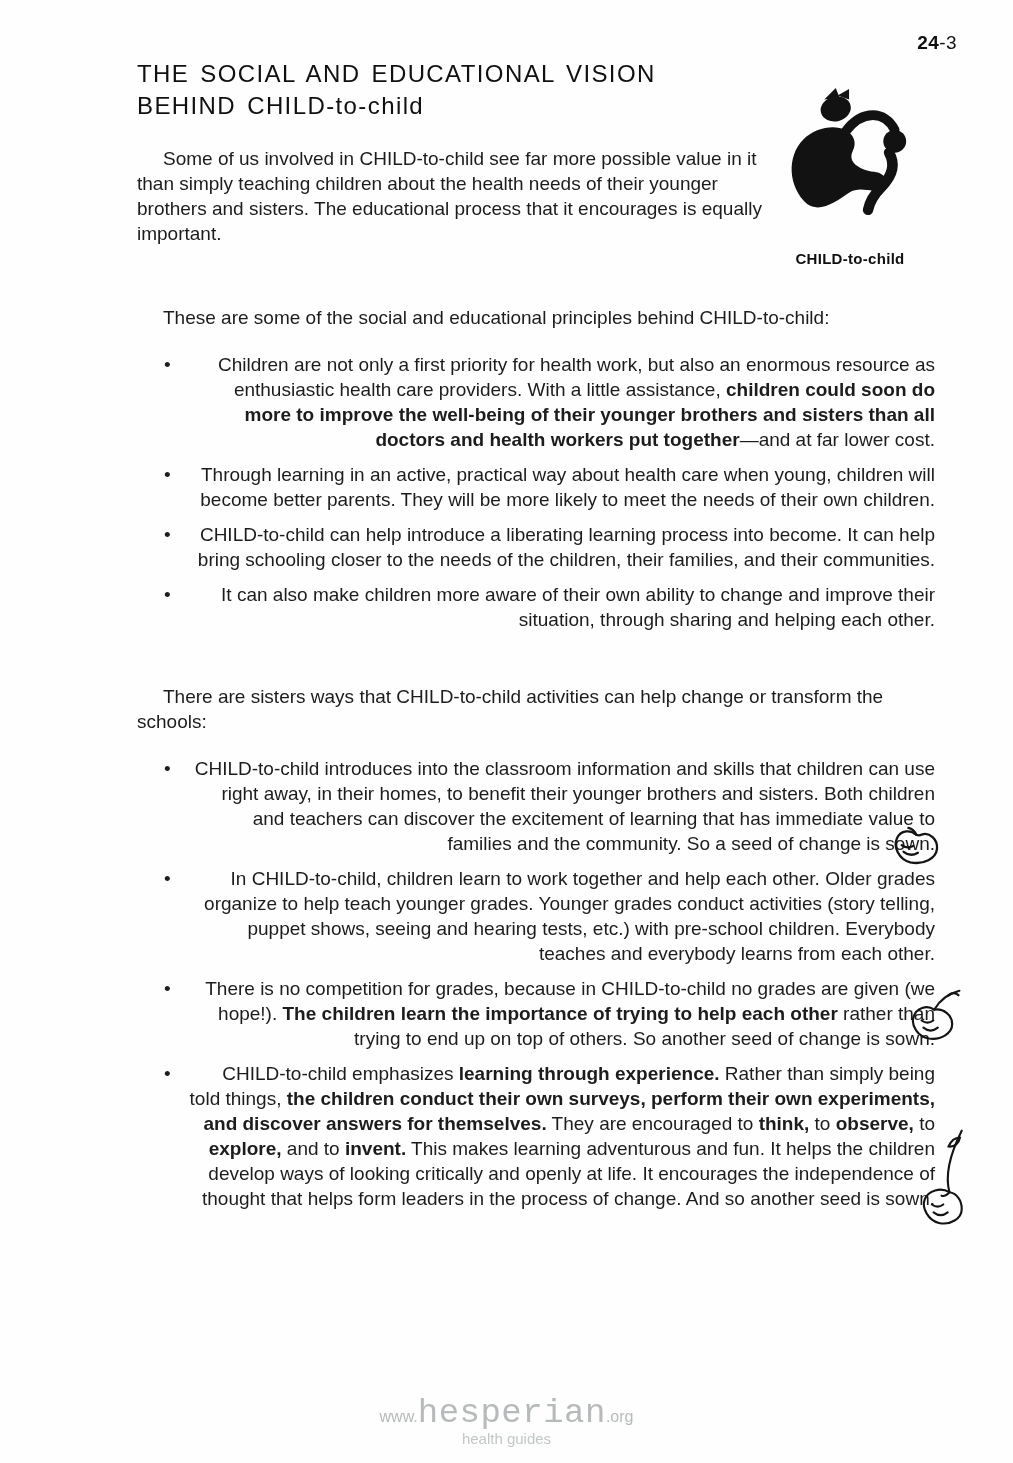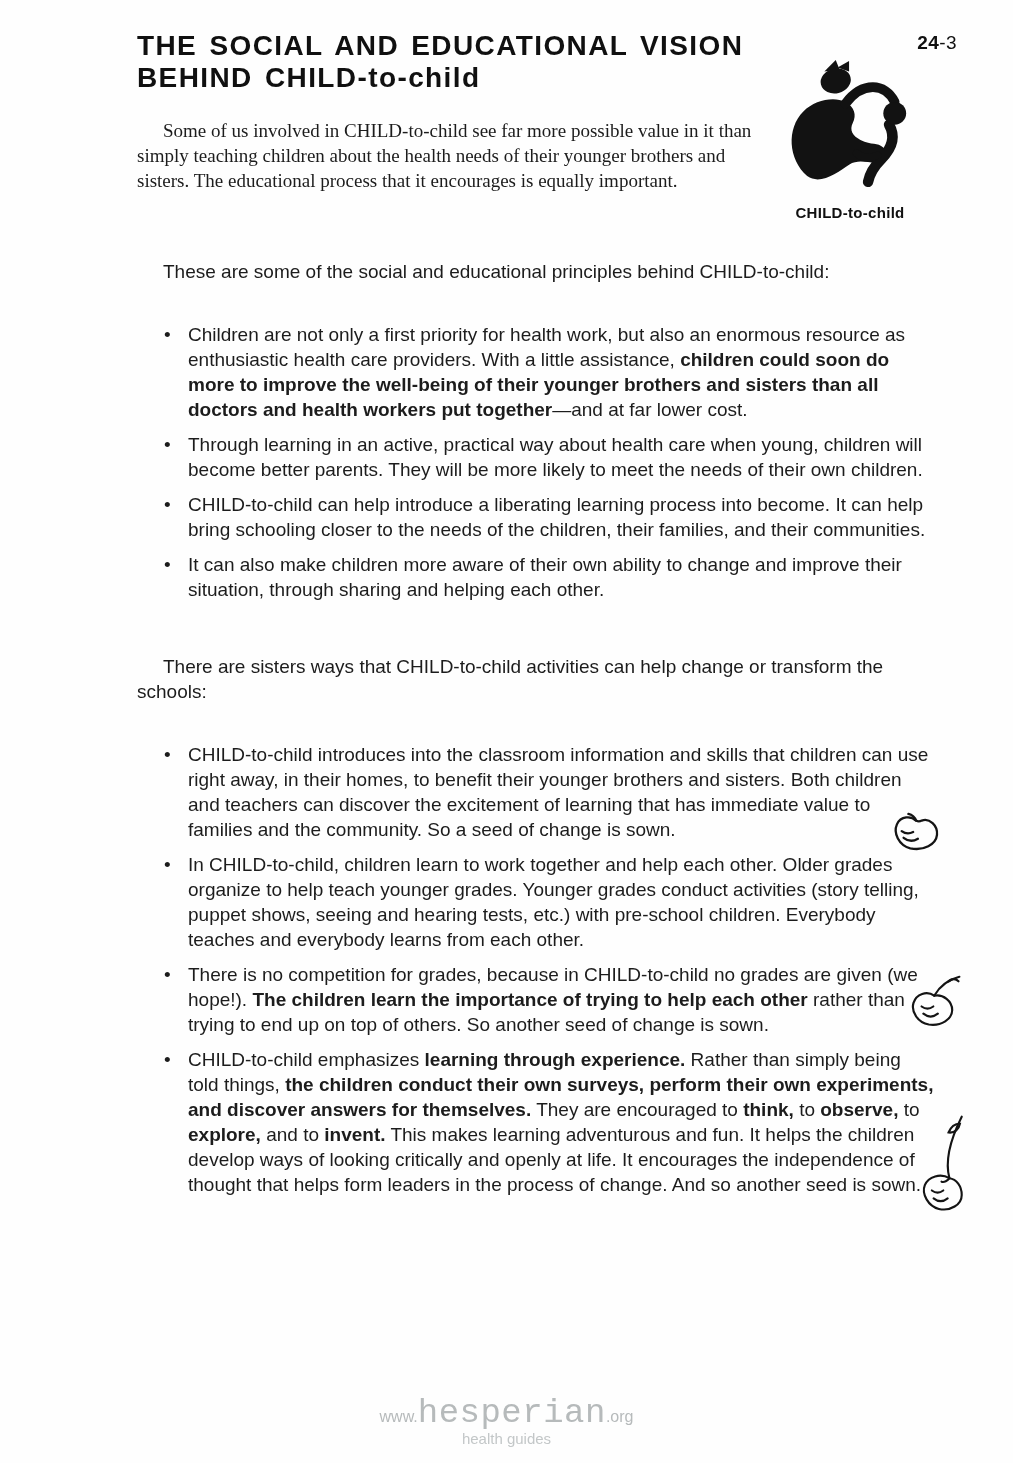--- a/index.html
+++ b/index.html
@@ -20,54 +20,55 @@
   .page-number {
     position:absolute;
     top:30px;
     right:56px;
     font-size:19px;
     letter-spacing:.4px;
     color:#111;
   }
   .page-number .pn-bold { font-weight:700; }
   .doc-title {
-    font-size:28px;
+    margin-top:28px;
+    font-size:24px;
     line-height:32px;
-    font-weight:700;
+    font-weight:400;
     letter-spacing:1.4px;
     word-spacing:3px;
     color:#101010;
   }
   .intro-row { display:flex; margin-top:24px; }
   .intro {
     width:632px;
     text-indent:26px;
-    font-family:Liberation Serif, serif;
   }
   .logo-figure {
     width:170px;
     margin-left:auto;
     margin-top:-58px;
     text-align:center;
     flex:none;
   }
   .logo-figure svg { display:block; margin:0 auto; }
   .logo-caption {
     font-weight:700;
     font-size:15px;
     letter-spacing:.3px;
-    margin-top:2px;
+    margin-top:20px;
     color:#101010;
   }
   .lead { text-indent:26px; margin-top:34px; }
   .lead.lead2 { margin-top:52px; }
   ul.bullets {
     list-style:none;
-    margin-top:38px;
+    margin-top:22px;
     padding-left:51px;
+    text-align:right;
   }
   ul.bullets li {
     position:relative;
     margin-bottom:10px;
   }
   ul.bullets li::before {
     content:"\2022";
     position:absolute;
     left:-24px;
     top:0;

